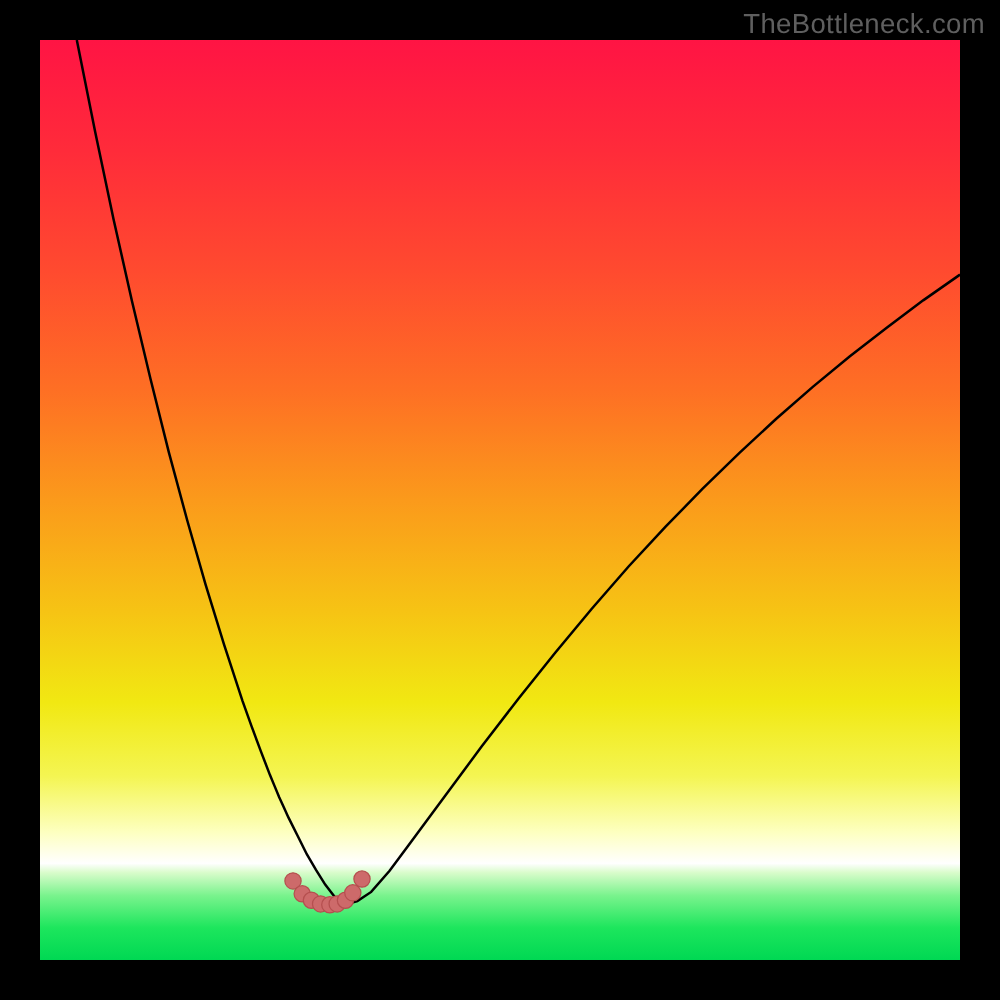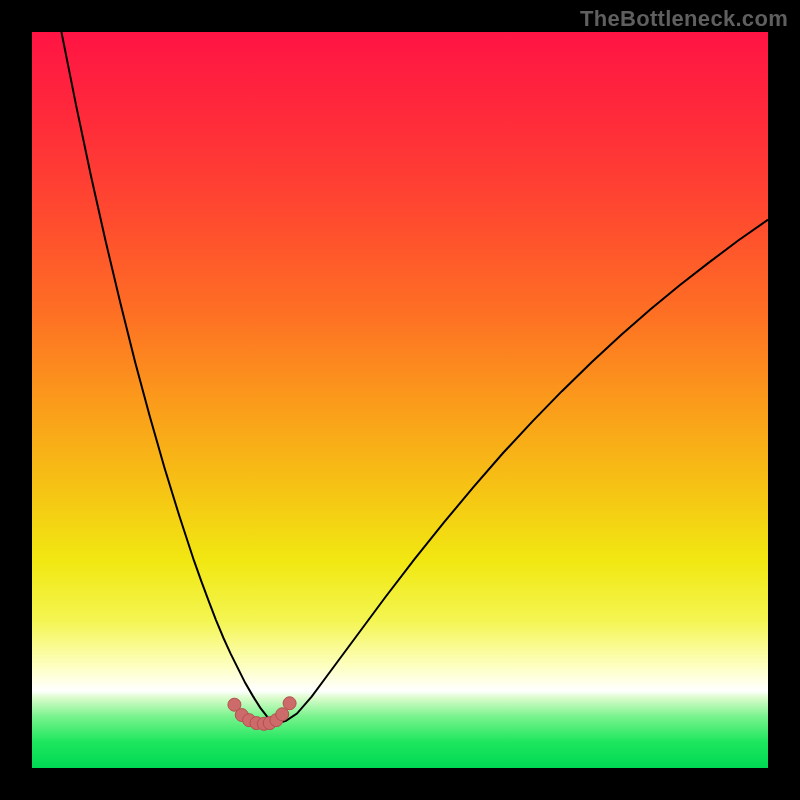--- a/index.html
+++ b/index.html
@@ -16,21 +16,21 @@
     width: 800px;
     height: 800px;
     background: #000000;
   }
   .watermark {
     position: absolute;
     top: 6px;
     right: 12px;
     color: #5f5f5f;
     font-size: 22px;
-    font-weight: 700;
+    font-weight: 400;
     letter-spacing: 0.3px;
     z-index: 10;
   }
   .plot-wrap {
     position: absolute;
     left: 32px;
     top: 32px;
     width: 736px;
     height: 736px;
   }

